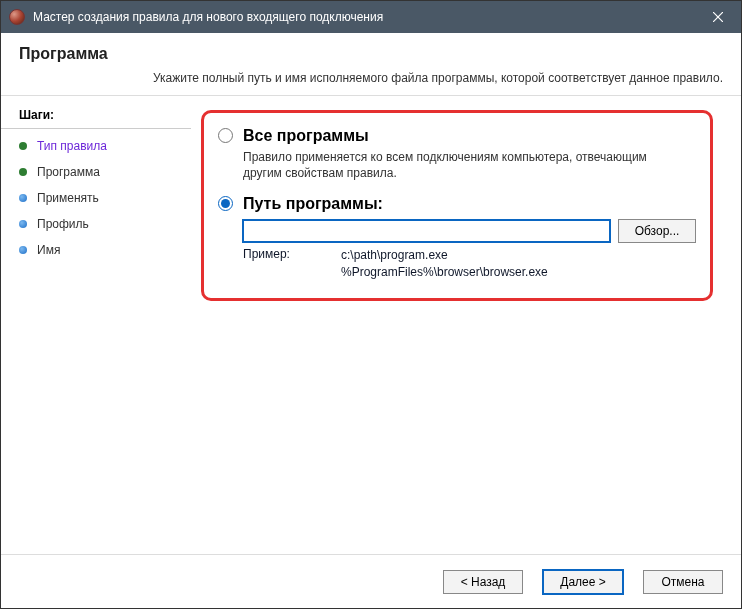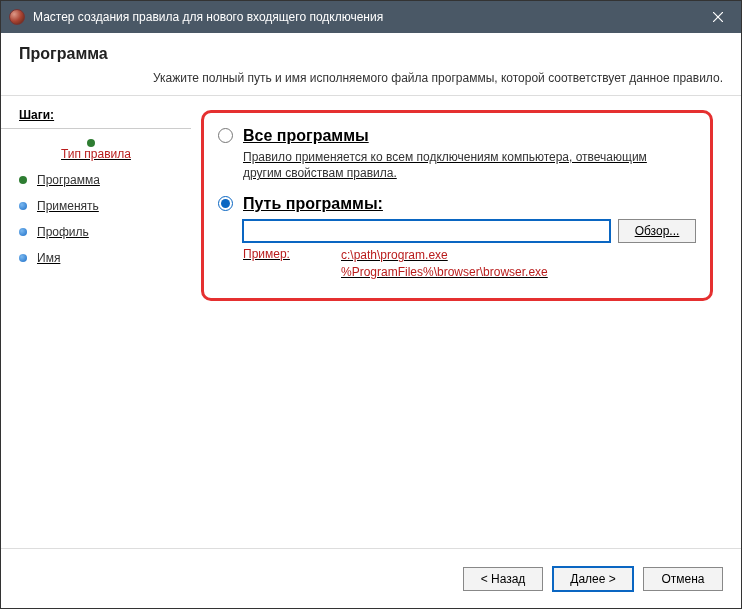--- a/index.html
+++ b/index.html
@@ -44,42 +44,41 @@
     .header-section {
       padding: 12px 18px 10px;
       border-bottom: 1px solid #ddd;
     }
     .header-title { font-size: 16px; font-weight: 600; margin-bottom: 8px; color: #222; }
     .header-subtitle { font-size: 12px; color: #333; text-align: right; }
     .body {
       flex: 1;
       display: flex;
       overflow: hidden;
-      text-decoration: underline;
     }
     .sidebar {
       width: 190px;
       padding: 8px 0 0 0;
     }
     .sidebar-header {
       font-weight: 600;
       font-size: 12px;
       padding: 4px 18px 6px;
       border-bottom: 1px solid #ccc;
       margin-bottom: 4px;
     }
     .step {
       display: flex;
       align-items: center;
       padding: 6px 18px;
       font-size: 12px;
       color: #333;
       cursor: pointer;
     }
-    .step.active { color: #b91c1c; flex-direction: column; }
+    .step.active { color: #6d28d9; }
     .step-bullet {
       width: 8px; height: 8px;
       border-radius: 50%;
       background: #2e7d32;
       margin-right: 10px;
       flex-shrink: 0;
     }
     .step.active .step-bullet { background: #2e7d32; }
     .step.pending .step-bullet {
       background: radial-gradient(circle at 35% 35%, #7ab8f0, #1e6fc7);
@@ -135,31 +134,31 @@
       border: 1px solid #888;
       background: #f3f3f3;
       font-size: 12px;
       cursor: pointer;
       padding: 0 14px;
     }
     .example-row {
       display: flex;
       margin: 4px 0 4px 25px;
       font-size: 12px;
-      color: #b91c1c;
+      color: #0f172a;
     }
     .example-label { width: 98px; }
     .example-vals { white-space: pre-line; line-height: 1.35; }
     .footer {
-      height: 60px;
+      height: 54px;
       border-top: 1px solid #ddd;
       display: flex;
       align-items: center;
       justify-content: flex-end;
-      gap: 10px;
+      gap: 20px;
       padding: 0 18px;
       background: #fff;
     }
     .footer button {
       height: 24px;
       min-width: 80px;
       border: 1px solid #888;
       background: #f3f3f3;
       font-size: 12px;
       cursor: pointer;

